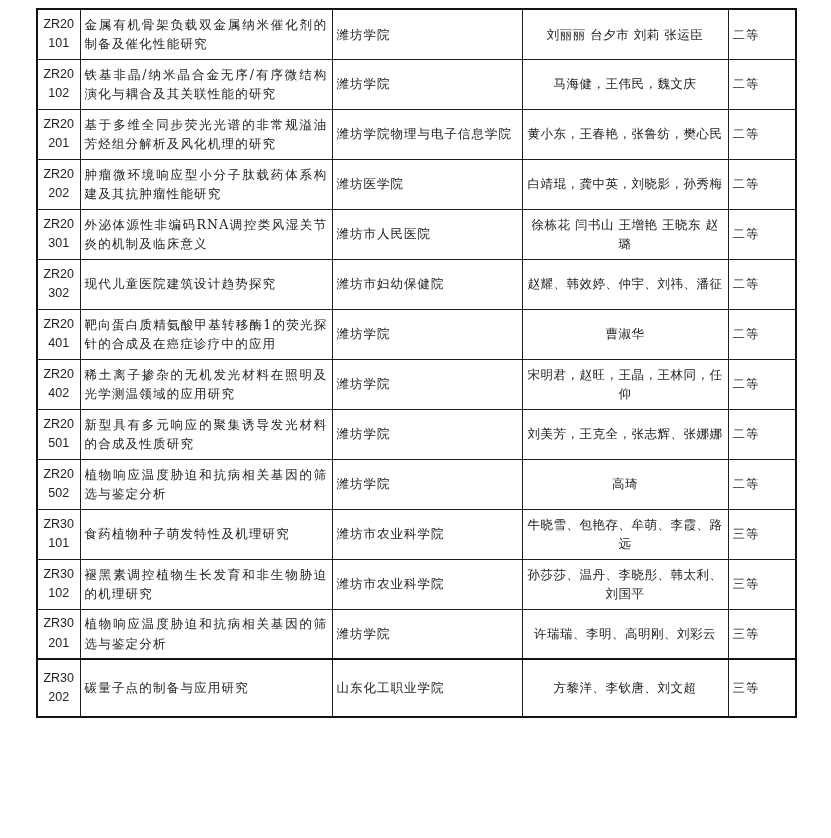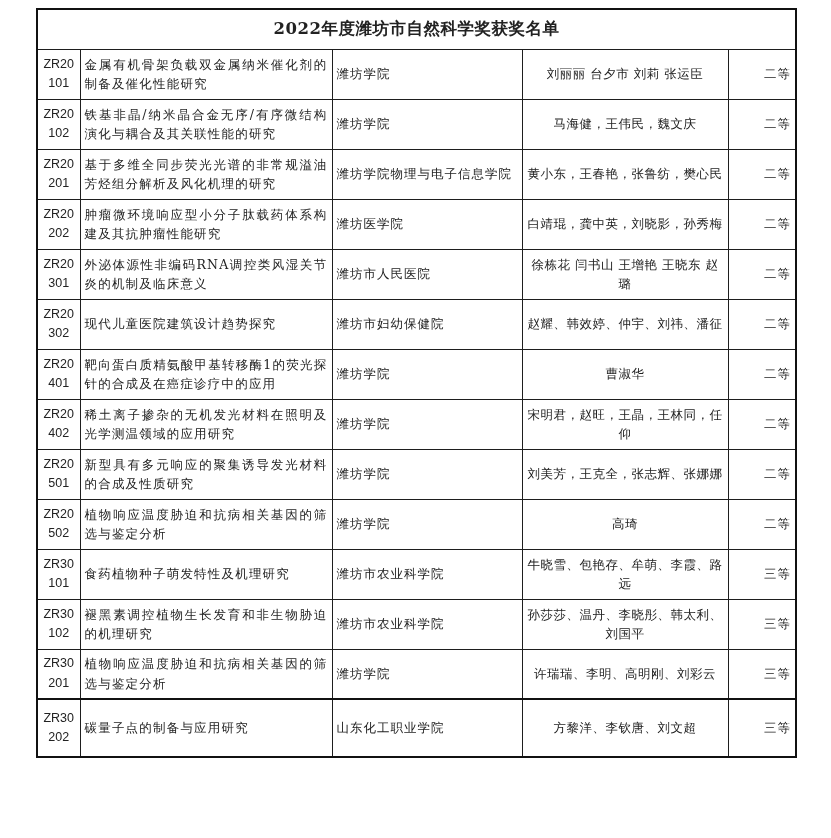--- a/index.html
+++ b/index.html
@@ -54,39 +54,36 @@
     padding: 2px 1px;
     line-height: 1.35;
   }
   td.project-cell {
     text-align: justify;
     letter-spacing: 1.2px;
     padding: 3px 7px;
   }
   td.unit-cell   { letter-spacing: 1px; }
   td.members-cell{ text-align: center; padding-left: 8px; letter-spacing: 0.5px; }
-  td.award-cell  { text-align: right; letter-spacing: 1px; }
+  td.award-cell  { text-align: left; letter-spacing: 1px; }
   .serial-line { display: block; }
 </style>
 </head>
 <body>
 
 <div class="sheet">
   <table class="award-table">
     <colgroup>
       <col style="width:43px">
       <col style="width:252px">
       <col style="width:190px">
       <col style="width:206px">
       <col style="width:68px">
     </colgroup>
     <tbody>
-      <tr class="title-row">
-        <td colspan="5">2022年度潍坊市自然科学奖获奖名单</td>
-      </tr>
 
       <tr class="data-row">
         <td class="serial-cell">
             <span class="serial-line">ZR20</span>
             <span class="serial-line">101</span>
           </td>
         <td class="project-cell">金属有机骨架负载双金属纳米催化剂的制备及催化性能研究</td>
         <td class="unit-cell">潍坊学院</td>
         <td class="members-cell">刘丽丽 台夕市 刘莉 张运臣</td>
         <td class="award-cell">二等</td>

